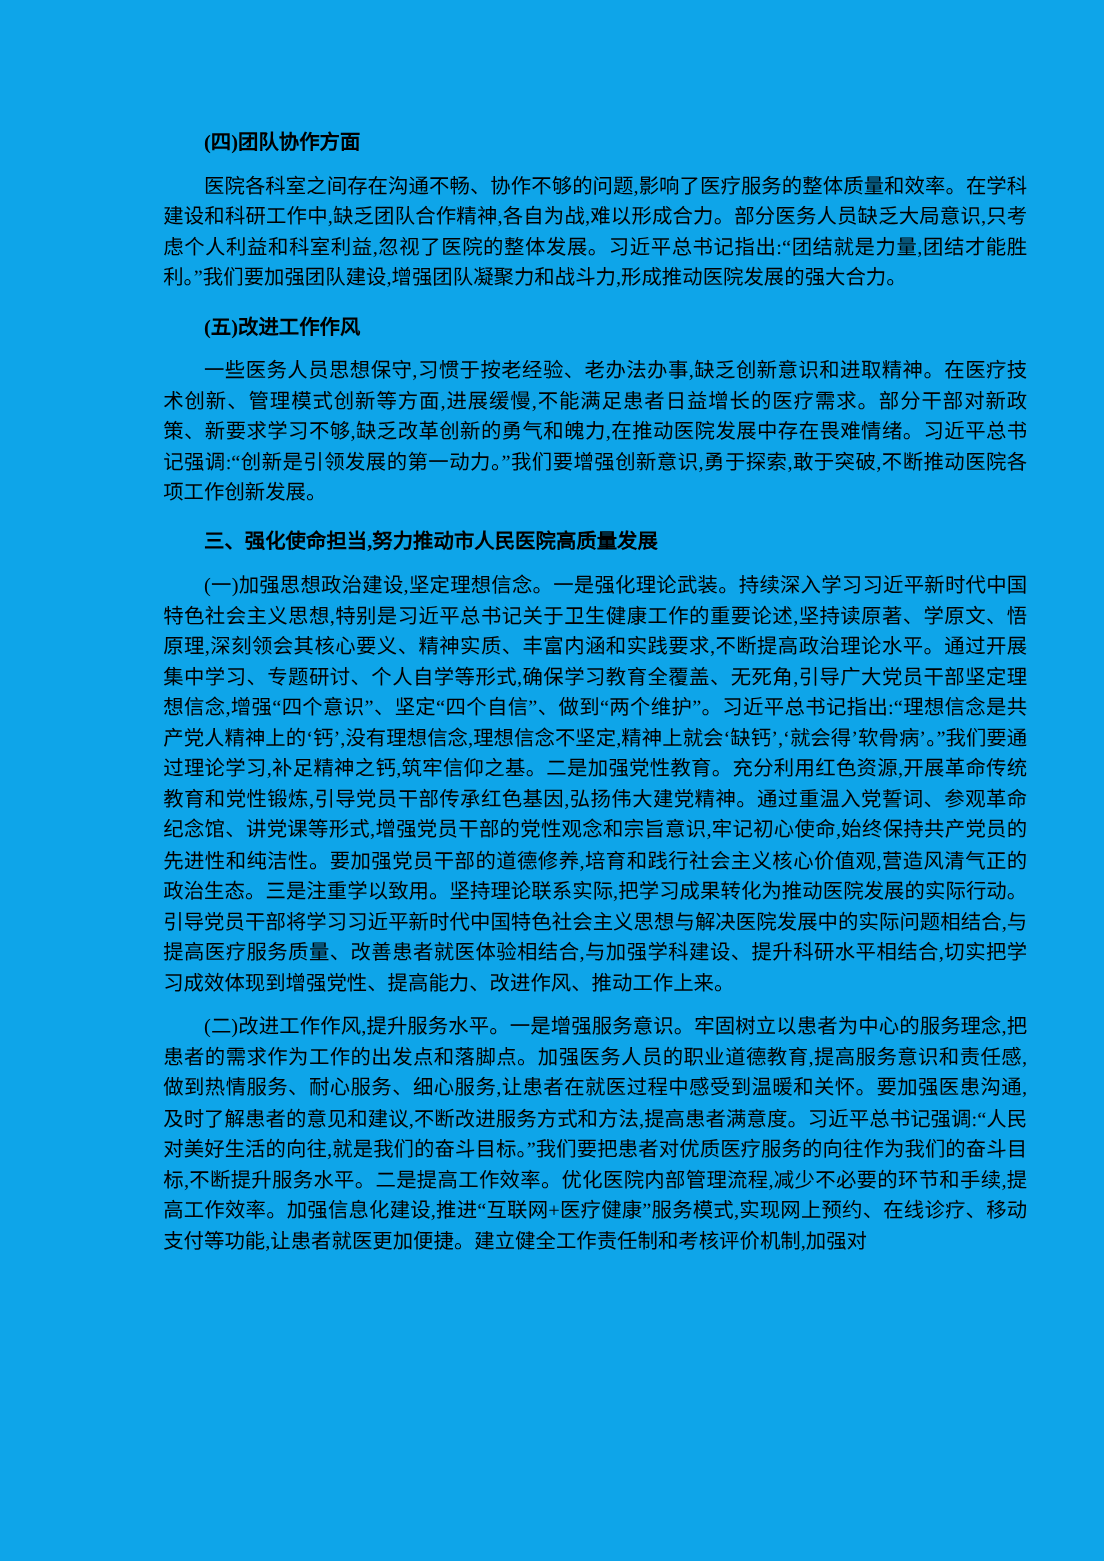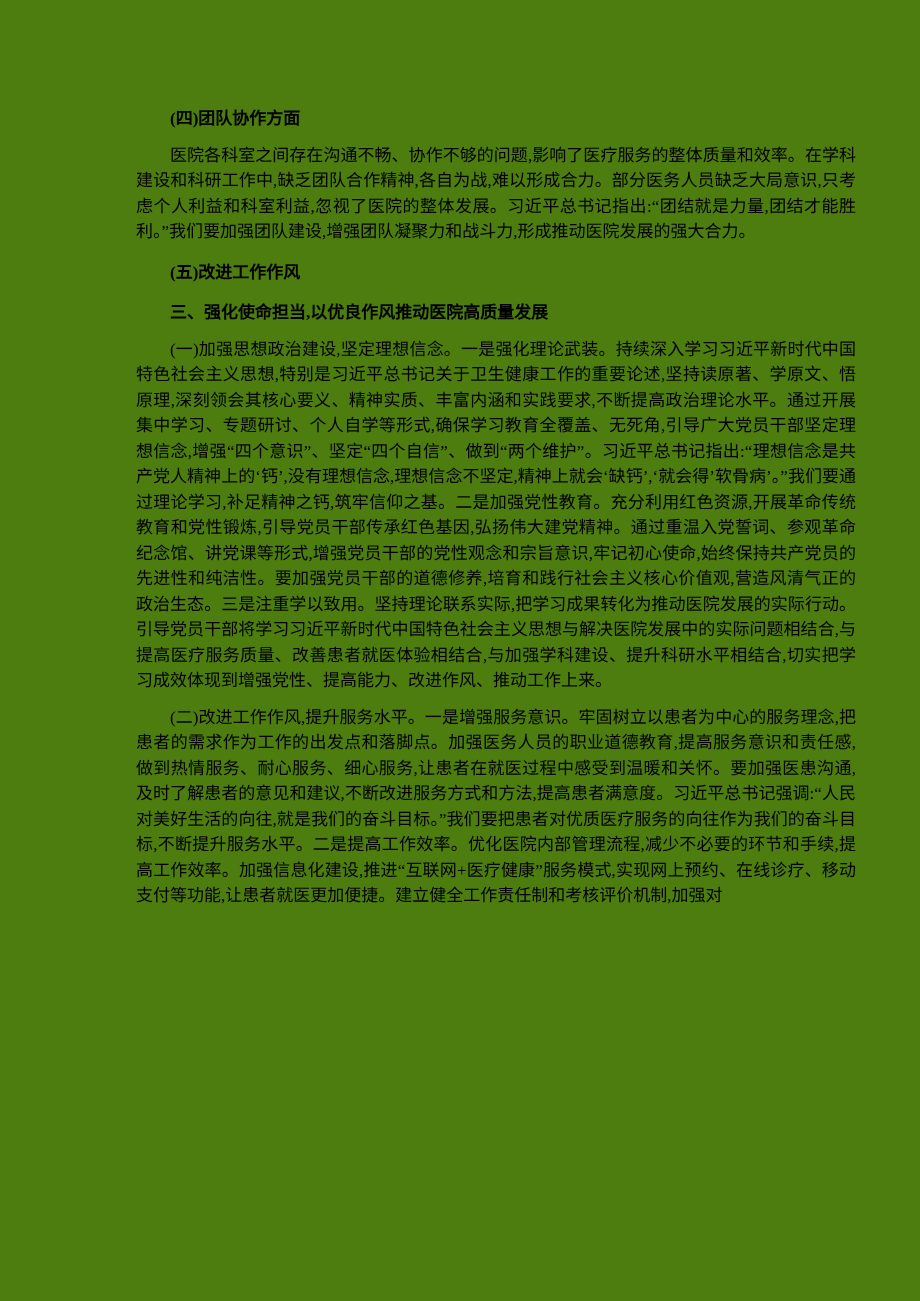--- a/index.html
+++ b/index.html
@@ -6,21 +6,21 @@
     margin: 0;
     padding: 0;
     background: #ffffff;
   }
   .page {
     position: relative;
     width: 920px;
     height: 1301px;
     box-sizing: border-box;
     margin: 0 auto;
-    background: #4d7c0f;
+    background: #0ea5e9;
     color: #000000;
     padding: 106px 64px 0 136px;
     overflow: hidden;
     font-family: "Liberation Serif", "DejaVu Serif", serif;
     font-size: 17px;
     line-height: 25.5px;
   }
   .para {
     margin: 4px 0 11px 0;
     text-align: justify;
@@ -43,22 +43,23 @@
 <body>
 
 <div class="page">
 
   <h3 class="para heading first">(四)团队协作方面</h3>
 
   <p class="para body">医院各科室之间存在沟通不畅、协作不够的问题,影响了医疗服务的整体质量和效率。在学科建设和科研工作中,缺乏团队合作精神,各自为战,难以形成合力。部分医务人员缺乏大局意识,只考虑个人利益和科室利益,忽视了医院的整体发展。习近平总书记指出:“团结就是力量,团结才能胜利。”我们要加强团队建设,增强团队凝聚力和战斗力,形成推动医院发展的强大合力。</p>
 
   <h3 class="para heading">(五)改进工作作风</h3>
 
+  <p class="para body">一些医务人员思想保守,习惯于按老经验、老办法办事,缺乏创新意识和进取精神。在医疗技术创新、管理模式创新等方面,进展缓慢,不能满足患者日益增长的医疗需求。部分干部对新政策、新要求学习不够,缺乏改革创新的勇气和魄力,在推动医院发展中存在畏难情绪。习近平总书记强调:“创新是引领发展的第一动力。”我们要增强创新意识,勇于探索,敢于突破,不断推动医院各项工作创新发展。</p>
 
-  <h3 class="para heading">三、强化使命担当,以优良作风推动医院高质量发展</h3>
+  <h3 class="para heading">三、强化使命担当,努力推动市人民医院高质量发展</h3>
 
 
   <p class="para body">
     <span class="lead">(一)加强思想政治建设,坚定理想信念。</span><span>一是强化理论武装。持续深入学习习近平新时代中国特色社会主义思想,特别是习近平总书记关于卫生健康工作的重要论述,坚持读原著、学原文、悟原理,深刻领会其核心要义、精神实质、丰富内涵和实践要求,不断提高政治理论水平。通过开展集中学习、专题研讨、个人自学等形式,确保学习教育全覆盖、无死角,引导广大党员干部坚定理想信念,增强“四个意识”、坚定“四个自信”、做到“两个维护”。习近平总书记指出:“理想信念是共产党人精神上的‘钙’,没有理想信念,理想信念不坚定,精神上就会‘缺钙’,‘就会得’软骨病’。”我们要通过理论学习,补足精神之钙,筑牢信仰之基。二是加强党性教育。充分利用红色资源,开展革命传统教育和党性锻炼,引导党员干部传承红色基因,弘扬伟大建党精神。通过重温入党誓词、参观革命纪念馆、讲党课等形式,增强党员干部的党性观念和宗旨意识,牢记初心使命,始终保持共产党员的先进性和纯洁性。要加强党员干部的道德修养,培育和践行社会主义核心价值观,营造风清气正的政治生态。三是注重学以致用。坚持理论联系实际,把学习成果转化为推动医院发展的实际行动。引导党员干部将学习习近平新时代中国特色社会主义思想与解决医院发展中的实际问题相结合,与提高医疗服务质量、改善患者就医体验相结合,与加强学科建设、提升科研水平相结合,切实把学习成效体现到增强党性、提高能力、改进作风、推动工作上来。</span>
   </p>
 
   <p class="para body">
     <span class="lead">(二)改进工作作风,提升服务水平。</span><span>一是增强服务意识。牢固树立以患者为中心的服务理念,把患者的需求作为工作的出发点和落脚点。加强医务人员的职业道德教育,提高服务意识和责任感,做到热情服务、耐心服务、细心服务,让患者在就医过程中感受到温暖和关怀。要加强医患沟通,及时了解患者的意见和建议,不断改进服务方式和方法,提高患者满意度。习近平总书记强调:“人民对美好生活的向往,就是我们的奋斗目标。”我们要把患者对优质医疗服务的向往作为我们的奋斗目标,不断提升服务水平。二是提高工作效率。优化医院内部管理流程,减少不必要的环节和手续,提高工作效率。加强信息化建设,推进“互联网+医疗健康”服务模式,实现网上预约、在线诊疗、移动支付等功能,让患者就医更加便捷。建立健全工作责任制和考核评价机制,加强对</span>
   </p>
 

